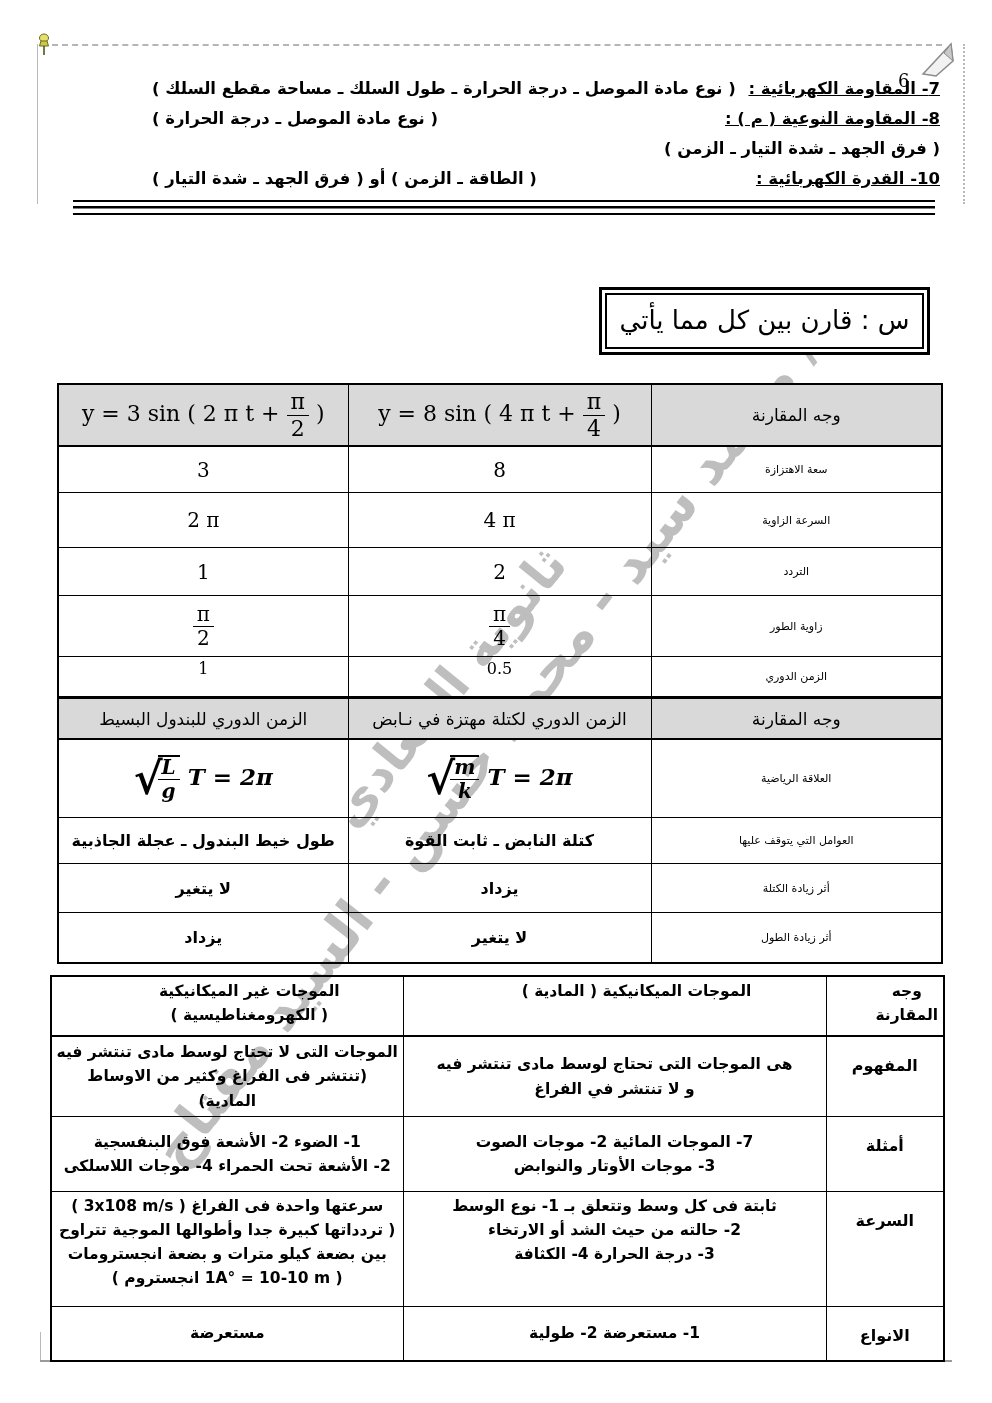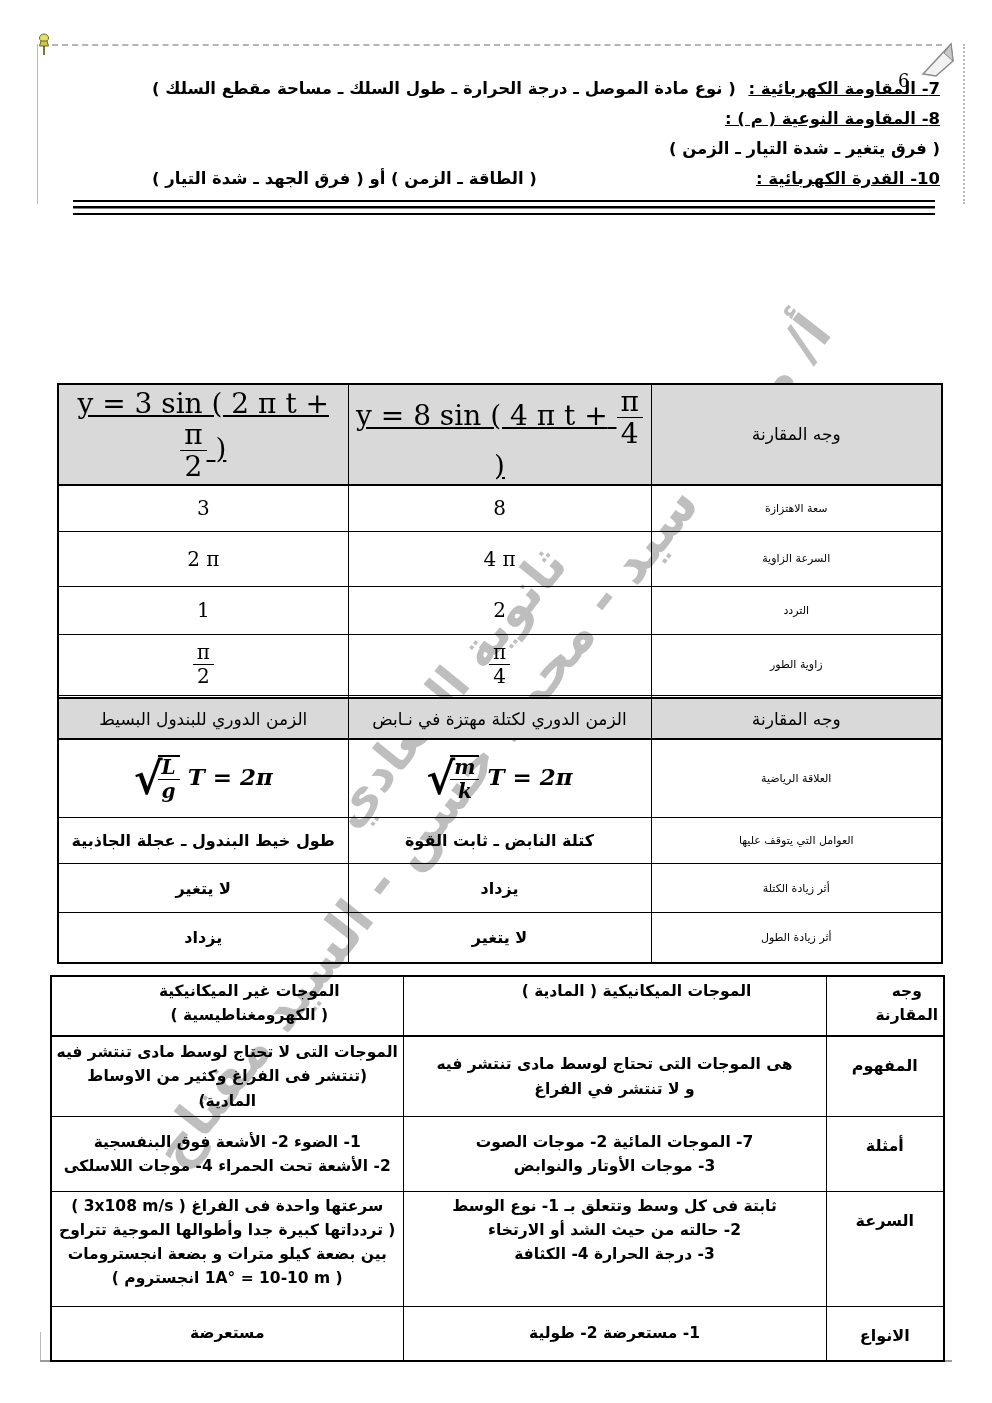--- a/index.html
+++ b/index.html
@@ -44,21 +44,21 @@
   td,th{border:1px solid #000; text-align:center; vertical-align:middle; padding:2px 4px; font-weight:normal;}
   .tbl{position:absolute;}
   .tbl-1{top:383px; left:57px;}
   .tbl-2{top:697px; left:57px;}
   .tbl-3{top:975px; left:50px;}
   .tbl-1 table, .tbl-2 table{width:884px; border:2px solid #000;}
   .tbl-3 table{width:893px; border:2px solid #000;}
   .hdr{background:#d9d9d9;}
   .hdr th{border-bottom:2px solid #000; font-size:17px;}
   .arab{font-size:11px;}
-  .eq{font-family:"DejaVu Serif",serif; font-size:28px; direction:ltr;text-decoration:underline;}
+  .eq{font-family:"DejaVu Serif",serif; font-size:22px; direction:ltr;}
   .frac{display:inline-block; vertical-align:middle; text-align:center; line-height:1.05; font-family:"DejaVu Serif",serif;}
   .frac .fnum{display:block; border-bottom:1.5px solid #000; padding:0 4px 1px;}
   .frac .fden{display:block; padding-top:1px;}
   .val{font-family:"DejaVu Serif",serif; font-size:20px; direction:ltr;}
   .val-sm{font-family:"DejaVu Serif",serif; font-size:16px; direction:ltr;}
   .boldcell{font-weight:bold; font-size:16px;}
   .formula{font-family:"DejaVu Serif",serif; font-style:italic; font-weight:bold; font-size:23px; direction:ltr;}
   .sqrt{display:inline-flex; align-items:center; vertical-align:middle;}
   .sqrt .rad{font-size:44px; font-style:normal; line-height:.85; margin-right:-5px; font-weight:bold;}
   .sqrt .frac{border-top:2.5px solid #000; font-size:20px; font-weight:bold;}
@@ -101,32 +101,36 @@
 
   <div class="pagenum">6</div>
 
   <div class="layer items">
     <div class="titem">
       <span class="t-head">7- المقاومة الكهربائية :</span>
       <span class="t-ans">( نوع مادة الموصل ـ درجة الحرارة ـ طول السلك ـ مساحة مقطع السلك )</span>
     </div>
     <div class="titem">
       <span class="t-head">8- المقاومة النوعية ( م ) :</span>
+      <span class="t-ans">( نوع مادة الموصل ـ درجة الحرارة )</span>
     </div>
     <div class="titem">
-      <span class="t-ans">( فرق يتغير ـ شدة التيار ـ الزمن )</span>
+      <span class="t-ans">( فرق الجهد ـ شدة التيار ـ الزمن )</span>
     </div>
     <div class="titem">
       <span class="t-head">10- القدرة الكهربائية :</span>
       <span class="t-ans">( الطاقة ـ الزمن )   أو ( فرق الجهد ـ شدة التيار )</span>
     </div>
   </div>
 
   <div class="divider"></div>
 
+  <div class="layer qbox">
+    <div class="qbox-inner">س : قارن بين كل مما يأتي</div>
+  </div>
 
   <div class="layer tbl tbl-1">
     <table>
       <colgroup>
           <col style="width:291px">
           <col style="width:303px">
           <col style="width:290px">
         </colgroup>
       <tbody>
           <tr class="hdr">

